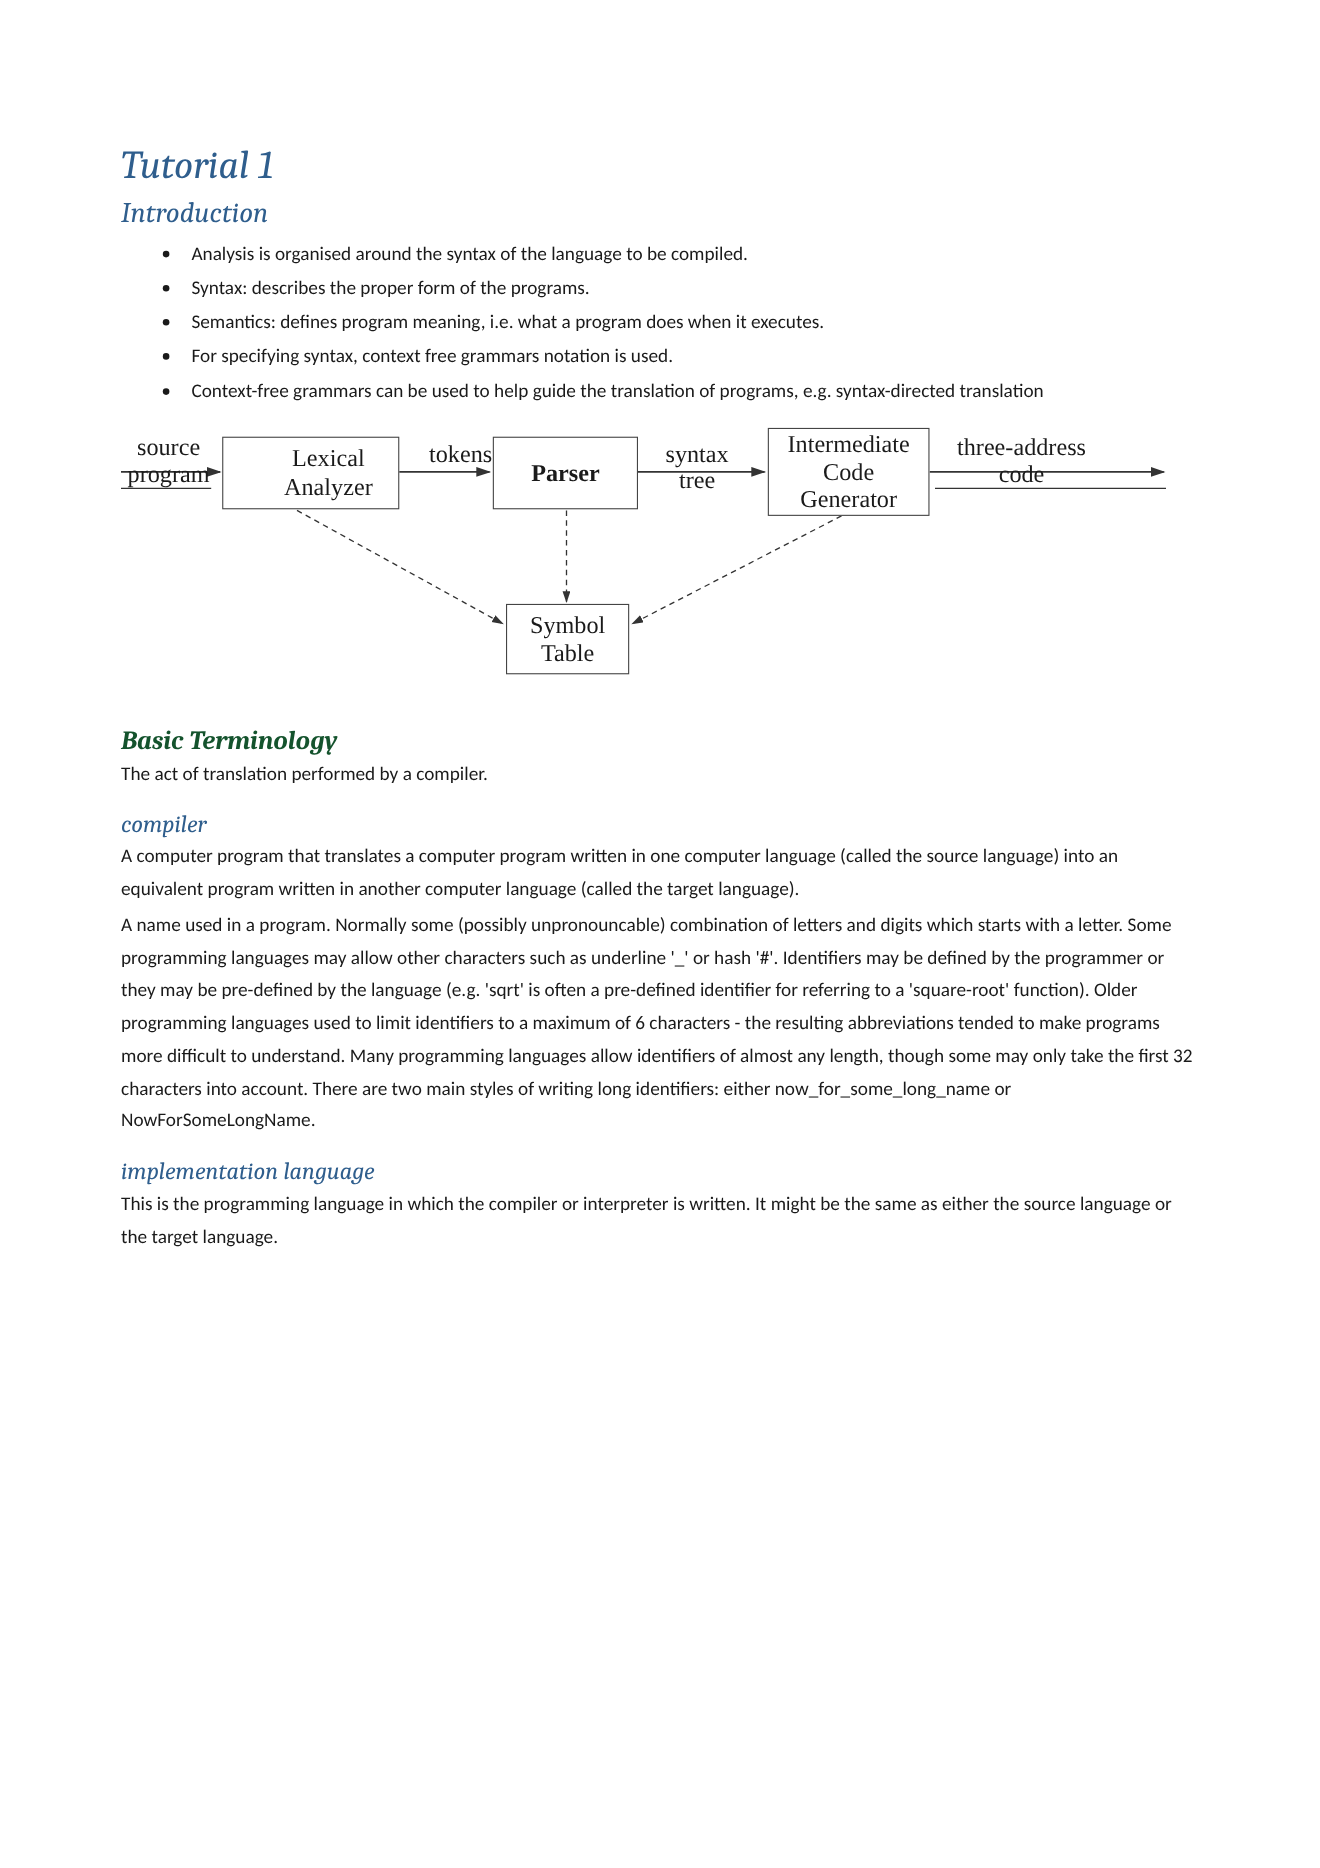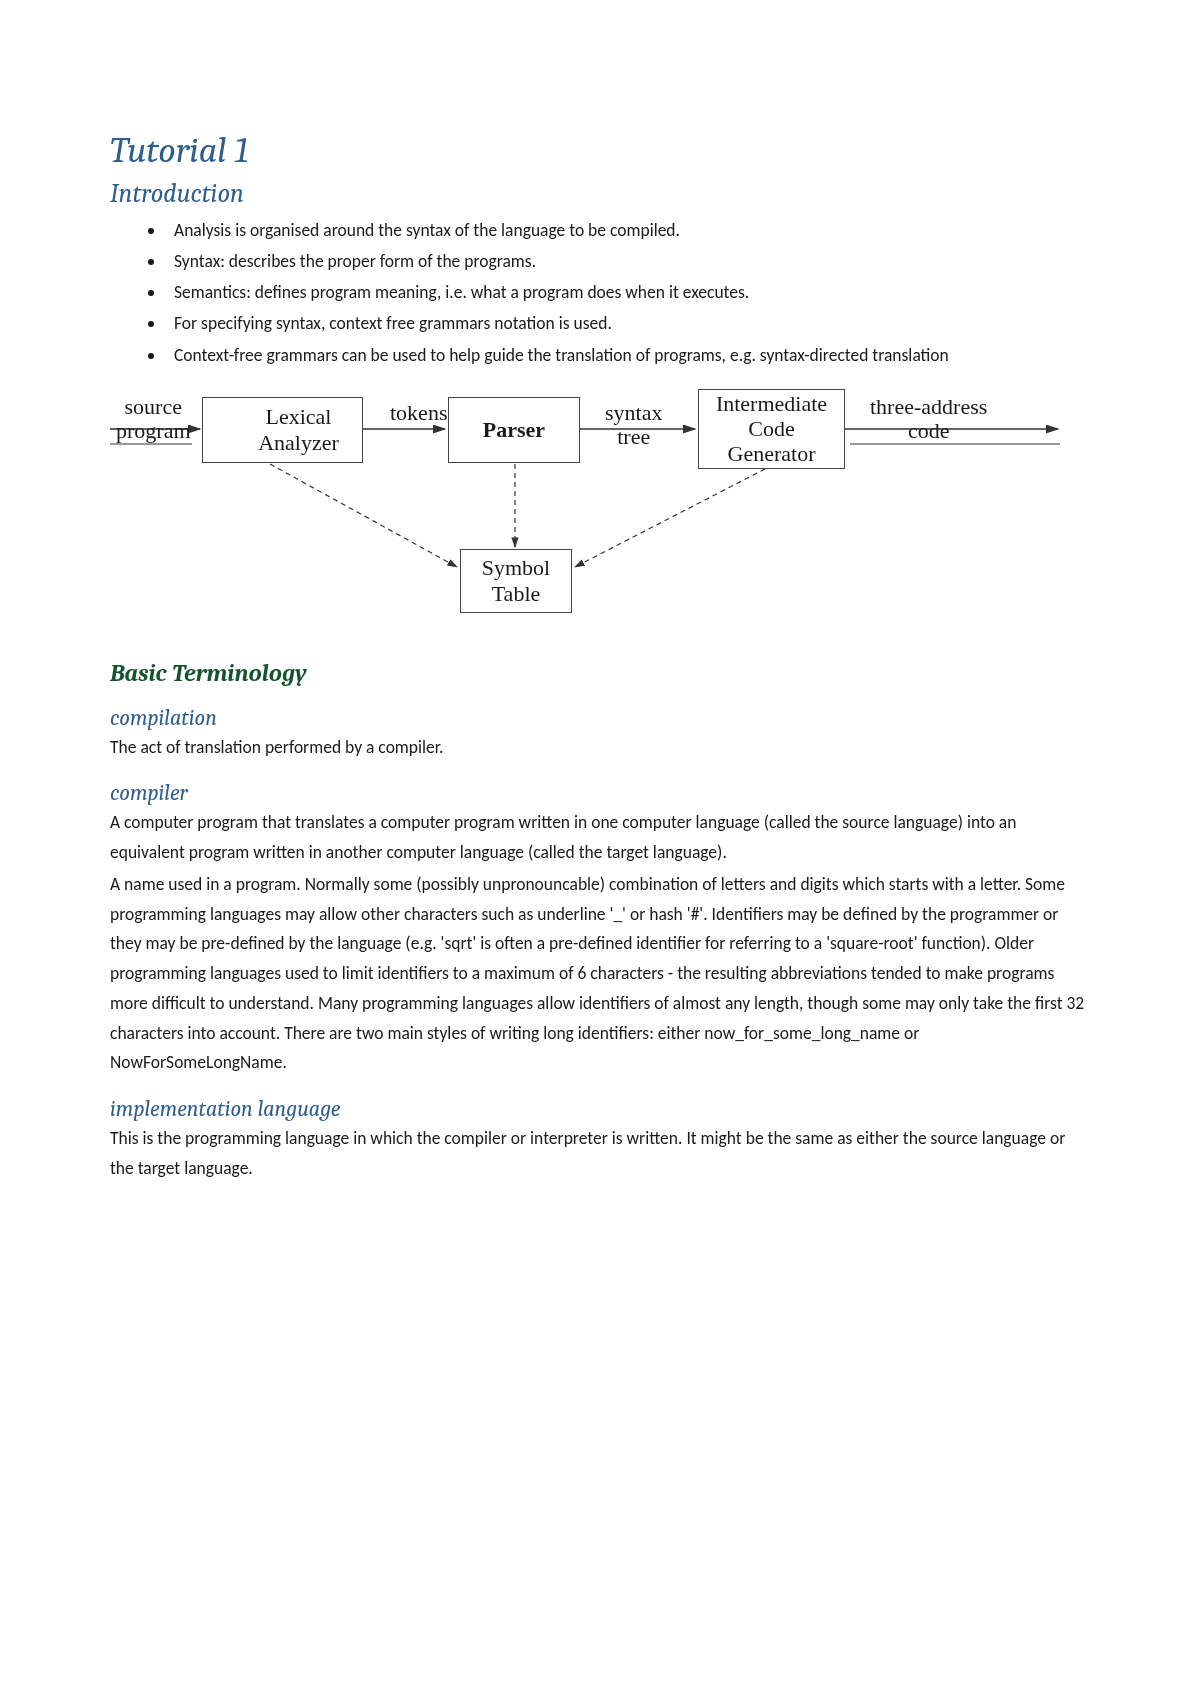--- a/index.html
+++ b/index.html
@@ -172,21 +172,20 @@
     </div>
 
     <div class="box" style="left:350px; top:160px; width:110px; height:62px;">
       <span>Symbol</span>
       <span>Table</span>
     </div>
   </div>
 
   <h3 class="subsection">Basic Terminology</h3>
 
-  <h4 class="term">compilation</h4>
   <p class="body">The act of translation performed by a compiler.</p>
 
   <h4 class="term">compiler</h4>
   <p class="body">A computer program that translates a computer program written in one computer language (called the source language) into an equivalent program written in another computer language (called the target language).</p>
 
   <p class="body">A name used in a program. Normally some (possibly unpronouncable) combination of letters and digits which starts with a letter. Some programming languages may allow other characters such as underline '_' or hash '#'. Identifiers may be defined by the programmer or they may be pre-defined by the language (e.g. 'sqrt' is often a pre-defined identifier for referring to a 'square-root' function). Older programming languages used to limit identifiers to a maximum of 6 characters - the resulting abbreviations tended to make programs more difficult to understand. Many programming languages allow identifiers of almost any length, though some may only take the first 32 characters into account. There are two main styles of writing long identifiers: either now_for_some_long_name or NowForSomeLongName.</p>
 
   <h4 class="term">implementation language</h4>
   <p class="body">This is the programming language in which the compiler or interpreter is written. It might be the same as either the source language or the target language.</p>
 

